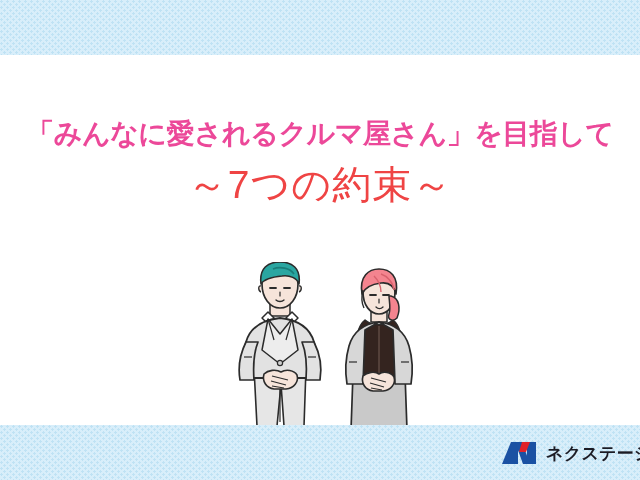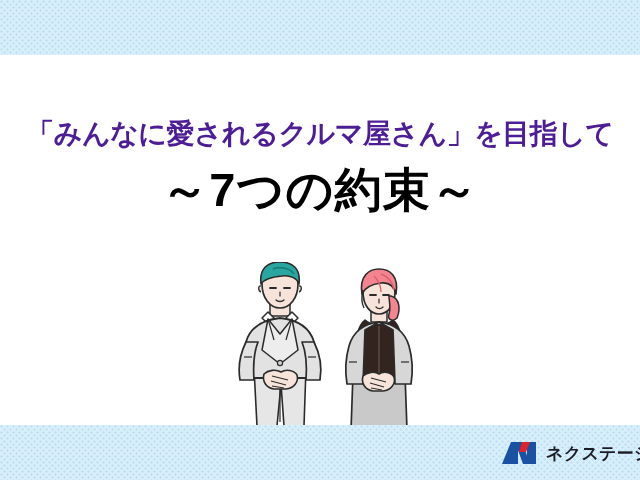--- a/index.html
+++ b/index.html
@@ -46,30 +46,30 @@
     position: absolute;
     left: 0;
     top: 118px;
     width: 640px;
     text-align: center;
   }
   .headline-main {
     font-size: 28px;
     font-weight: 700;
     letter-spacing: -0.5px;
-    color: #4c1d95;
+    color: #ec4899;
     line-height: 1.15;
     white-space: nowrap;
   }
   .headline-sub {
     margin-top: 14px;
-    font-size: 47px;
-    font-weight: 700;
+    font-size: 39px;
+    font-weight: 400;
     letter-spacing: 1px;
-    color: #000000;
+    color: #ef4444;
     line-height: 1.1;
     white-space: nowrap;
   }
 
   
   .illustration {
     position: absolute;
     left: 228px;
     top: 262px;
     width: 205px;

